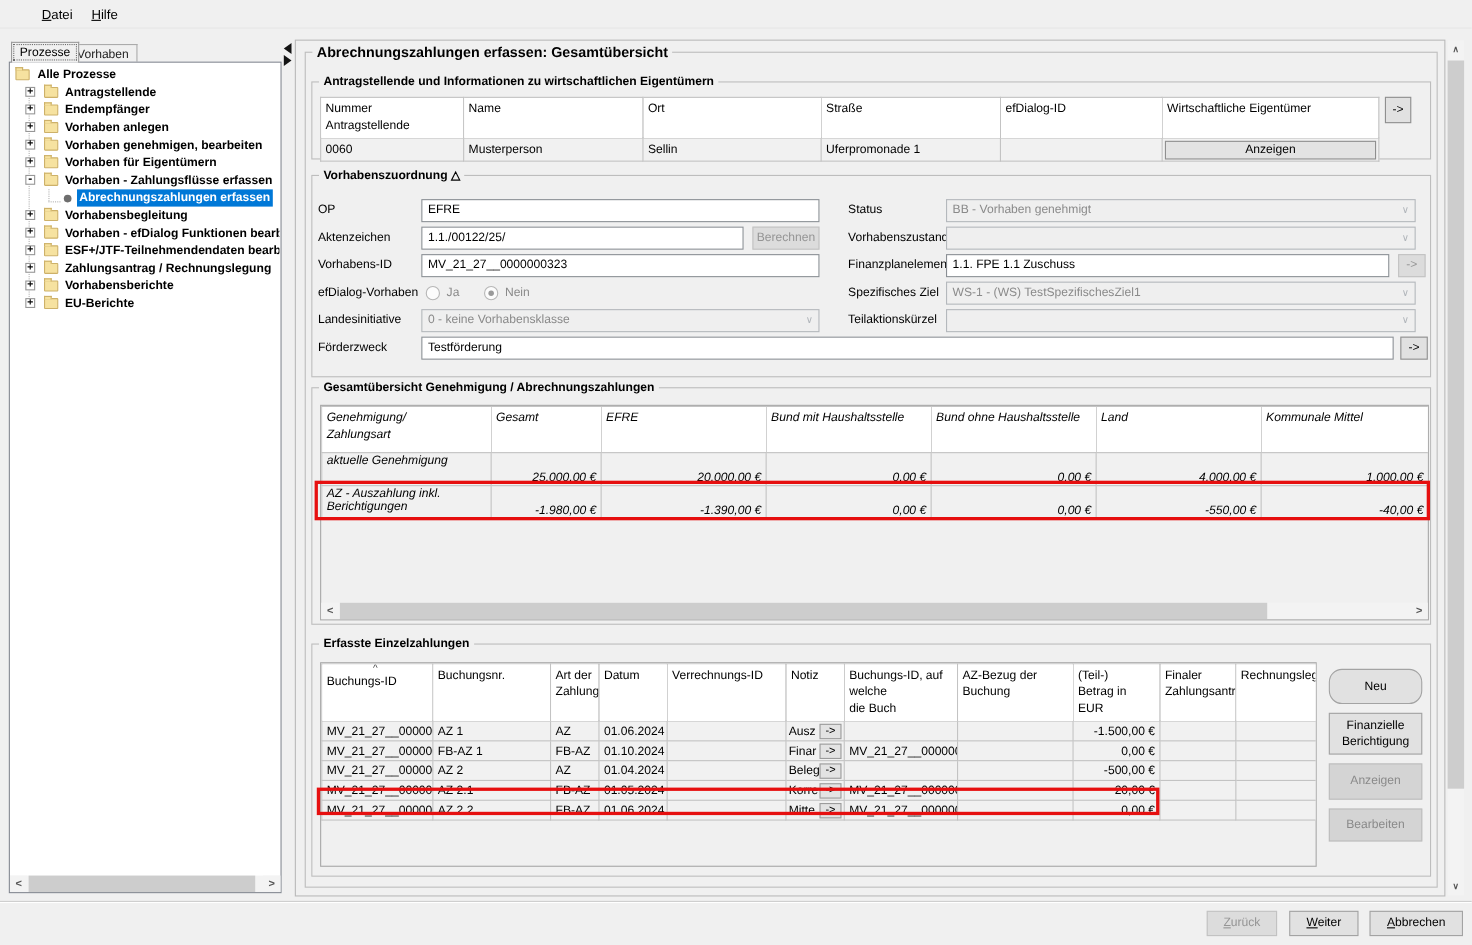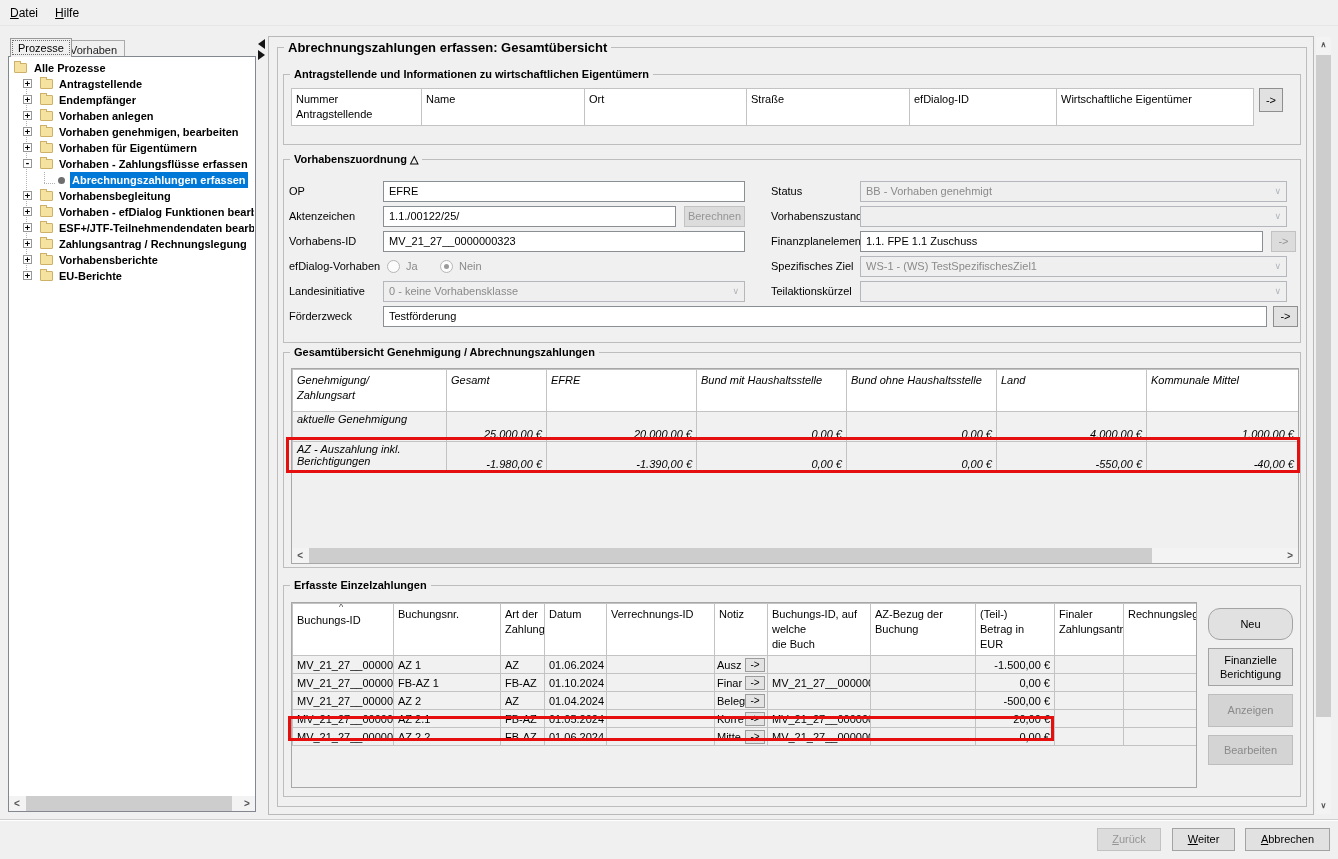--- a/index.html
+++ b/index.html
@@ -10,21 +10,21 @@
     font-family: "Liberation Sans", sans-serif;
     font-size: 11px;
     color: #000;
     overflow: hidden;
   }
   .abs { position: absolute; }
   .accel { display:block; }
   .accel::first-letter { text-decoration: underline; }
 
   
-  #menubar { left:0; top:0; width:1338px; height:26px; border-bottom:1px solid #e6e6e6; }
+  #menubar { left:0; top:0; width:1338px; height:26px; border-bottom:1px solid #e6e6e6;padding-left:28px; }
   .menu-item { display:inline-block; padding:6px 7px 5px; cursor:default; font-size:12px; }
   .menu-item:first-child { margin-left:3px; }
 
   
   .tab { position:absolute; background:#f0f0f0; border:1px solid #9a9a9a; border-bottom:none; padding:3px 7px 4px; }
   #tab-prozesse { left:10px; top:38px; height:19px; z-index:3; outline:1px dotted #6d6d6d; outline-offset:-3px; }
   #tab-vorhaben { left:62px; top:40px; height:17px; border-color:#ababab; color:#222; }
   #treebox { left:8px; top:56px; width:248px; height:756px; background:#fff; border:1px solid #828790; overflow:hidden; }
   .trow { position:absolute; left:1px; width:244px; height:16px; line-height:16px; white-space:nowrap; overflow:hidden;font-weight:bold; }
   .exp { position:absolute; left:13px; top:3px; width:9px; height:9px; background:#fff; border:1px solid #979797;
@@ -220,20 +220,30 @@
     <th>
           <span class="hline">Straße</span>
         </th>
     <th>
           <span class="hline">efDialog-ID</span>
         </th>
     <th>
           <span class="hline">Wirtschaftliche Eigentümer</span>
         </th>
   </tr>
+  <tr style="height:21px">
+    <td>0060</td>
+    <td>Musterperson</td>
+    <td>Sellin</td>
+    <td>Uferpromonade 1</td>
+    <td></td>
+    <td style="padding:1px 2px;">
+          <div class="cellbtn"><span>Anzeigen</span></div>
+        </td>
+  </tr>
 </tbody>
   </table>
 <div class="btn" style="left:1259px; top:88px; width:24px; height:24px; line-height:22px; border-color:#8f8f8f;">
     <span>-&gt;</span>
   </div>
 
 <div class="abs gb" style="left:283px; top:159px; width:1018px; height:184px;"></div>
 <div class="gb-label" style="left:290px; top:153px;">Vorhabenszuordnung △</div>
 
 <div class="field-label" style="left:289px; top:181px;">OP</div>

